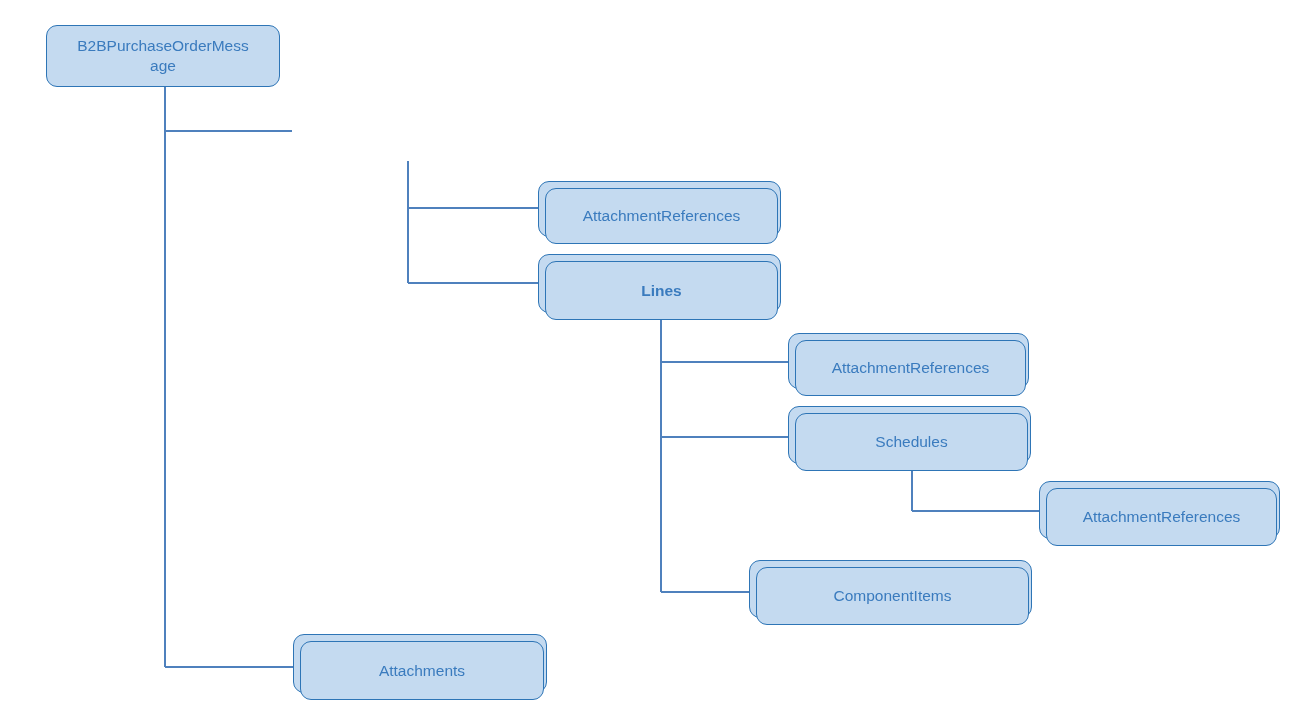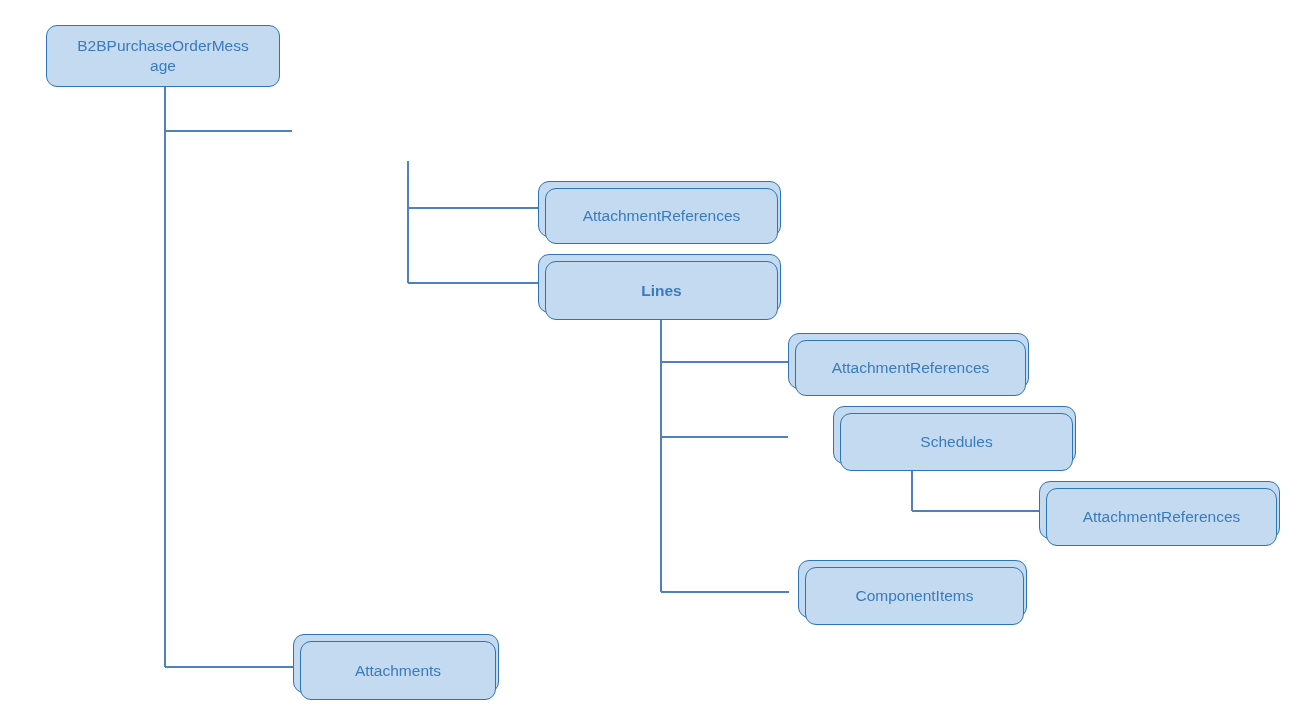--- a/index.html
+++ b/index.html
@@ -111,41 +111,41 @@
     </div>
   </div>
 
   <div class="node" style="left:795px; top:340px; width:231px; height:56px;">
     <div class="back"></div>
     <div class="front">
       <span class="label">AttachmentReferences</span>
     </div>
   </div>
 
-  <div class="node" style="left:795px; top:413px; width:233px; height:58px;margin-left:45px;">
+  <div class="node" style="left:795px; top:413px; width:233px; height:58px;">
     <div class="back"></div>
     <div class="front">
       <span class="label">Schedules</span>
     </div>
   </div>
 
   <div class="node" style="left:1046px; top:488px; width:231px; height:58px;">
     <div class="back"></div>
     <div class="front">
       <span class="label">AttachmentReferences</span>
     </div>
   </div>
 
-  <div class="node" style="left:805px; top:567px; width:219px; height:58px;">
+  <div class="node" style="left:756px; top:567px; width:273px; height:58px;">
     <div class="back"></div>
     <div class="front">
       <span class="label">ComponentItems</span>
     </div>
   </div>
 
-  <div class="node" style="left:300px; top:641px; width:196px; height:59px;">
+  <div class="node" style="left:300px; top:641px; width:244px; height:59px;">
     <div class="back"></div>
     <div class="front">
       <span class="label">Attachments</span>
     </div>
   </div>
 
 </div>
 
 </body></html>

